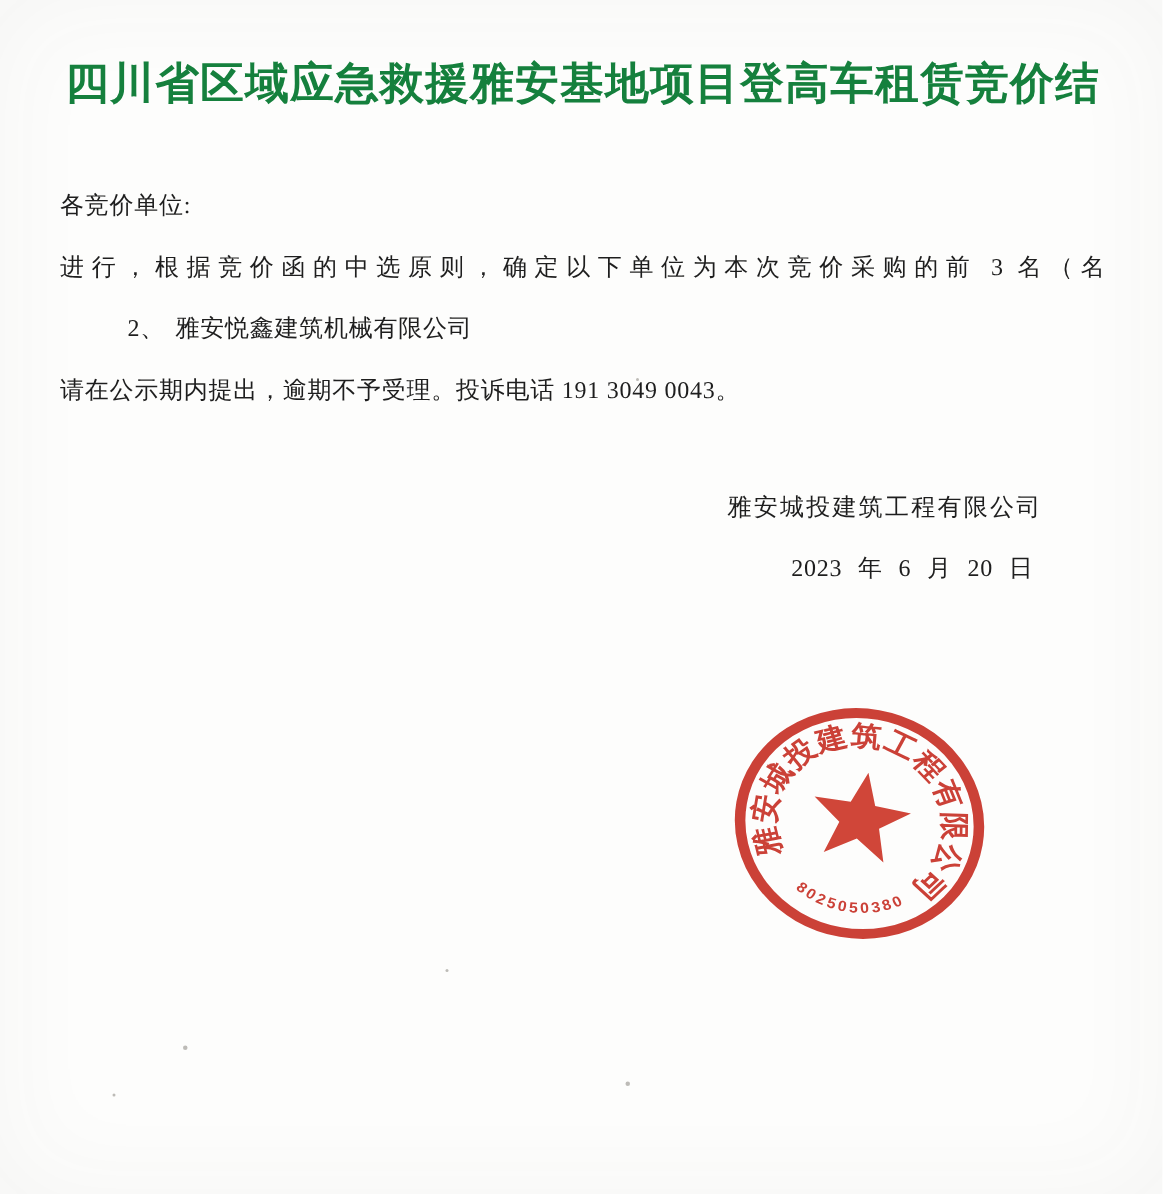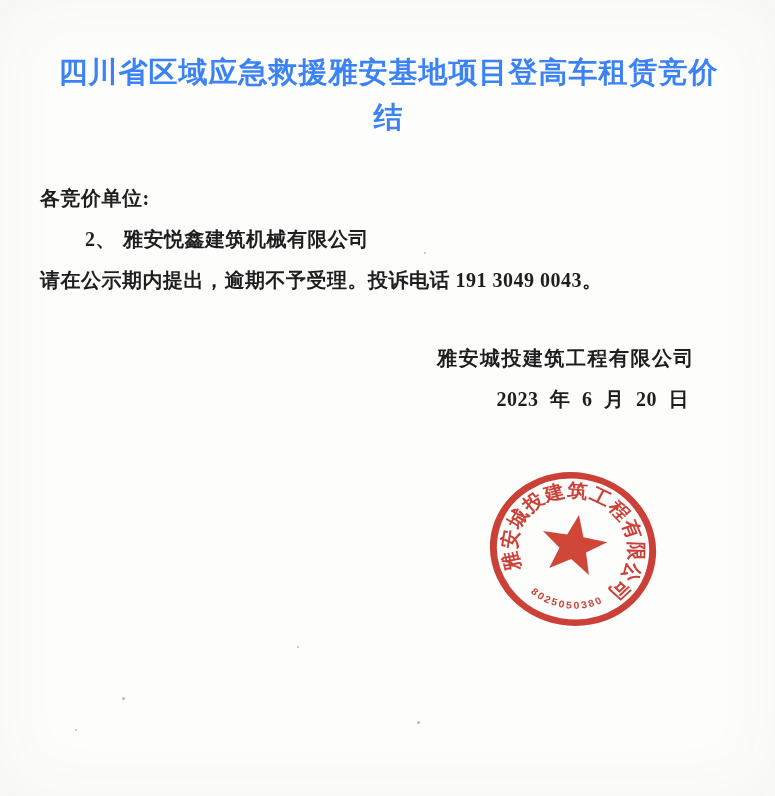--- a/index.html
+++ b/index.html
@@ -5,27 +5,27 @@
   html,body{margin:0;padding:0;background:#fff;}
   .page{
     position:relative;width:775px;height:796px;overflow:hidden;
     background:#fdfdfc;
     box-shadow:inset 0 0 70px rgba(80,75,60,.045);
     font-family:"Liberation Serif","DejaVu Serif",serif;
     color:#1e1e1e;
   }
   .content{position:absolute;inset:0;padding:34px 38px 0 40px;}
   .title{
-    margin:16px;text-align:center;
+    margin:0;text-align:center;
     font-family:"Liberation Sans","DejaVu Sans",sans-serif;
-    font-size:29px;line-height:45px;font-weight:700;color:#3b82f6;
+    font-size:29px;line-height:45px;font-weight:700;color:#15803d;
     letter-spacing:1px;
   }
   .body-block{margin-top:38px;}
-  .line{font-size:20px;line-height:41px;letter-spacing:.5px;white-space:nowrap;font-weight:bold;}
+  .line{font-size:16px;line-height:41px;letter-spacing:.5px;white-space:nowrap;}
   .wrapok{white-space:normal;}
   .jfull{text-align:justify;text-align-last:justify;white-space:normal;}
   .ind{padding-left:44px;}
   .item{padding-left:45px;}
   .item .num{margin-right:7px;}
   .sig{margin-top:37px;text-align:right;padding-right:42px;letter-spacing:1.5px;}
   .date{text-align:right;padding-right:48px;word-spacing:6px;}
   .seal{
     position:absolute;left:472px;top:456px;width:202px;height:186px;
     transform:rotate(10deg);
@@ -47,20 +47,21 @@
 <body>
 
 <div class="page">
   <div class="content">
 
     <h1 class="title"><span>四川省区域应急救援雅安基地项目登高车租赁竞价结</span><br></h1>
 
     <div class="body-block">
       <div class="line">各竞价单位:</div>
 
+      <div class="line jfull">进行，根据竞价函的中选原则，确定以下单位为本次竞价采购的前 3 名（名</div>
 
       <div class="line item"><span class="num">2、</span><span>雅安悦鑫建筑机械有限公司</span></div>
 
       <div class="line wrapok">请在公示期内提出，逾期不予受理。投诉电话 191 3049 0043。</div>
 
       <div class="line sig">雅安城投建筑工程有限公司</div>
       <div class="line date">2023 年 6 月 20 日</div>
     </div>
   </div>
 

